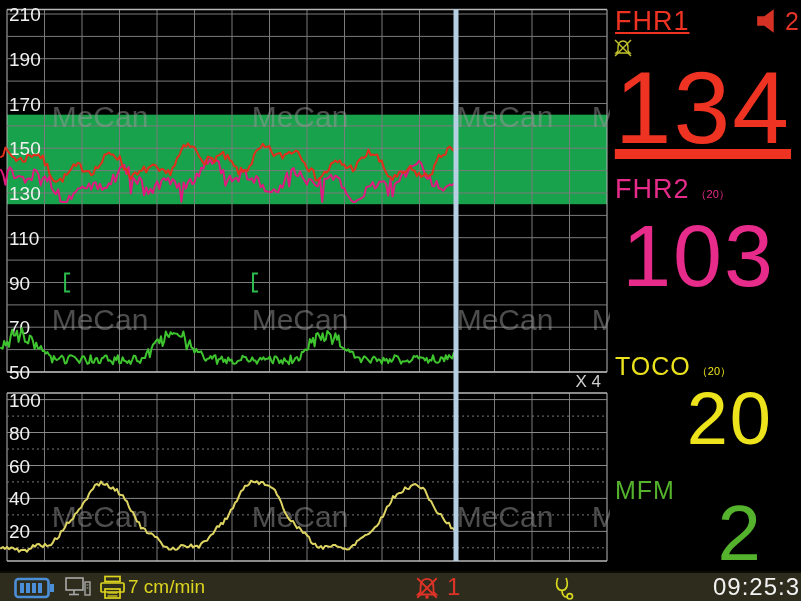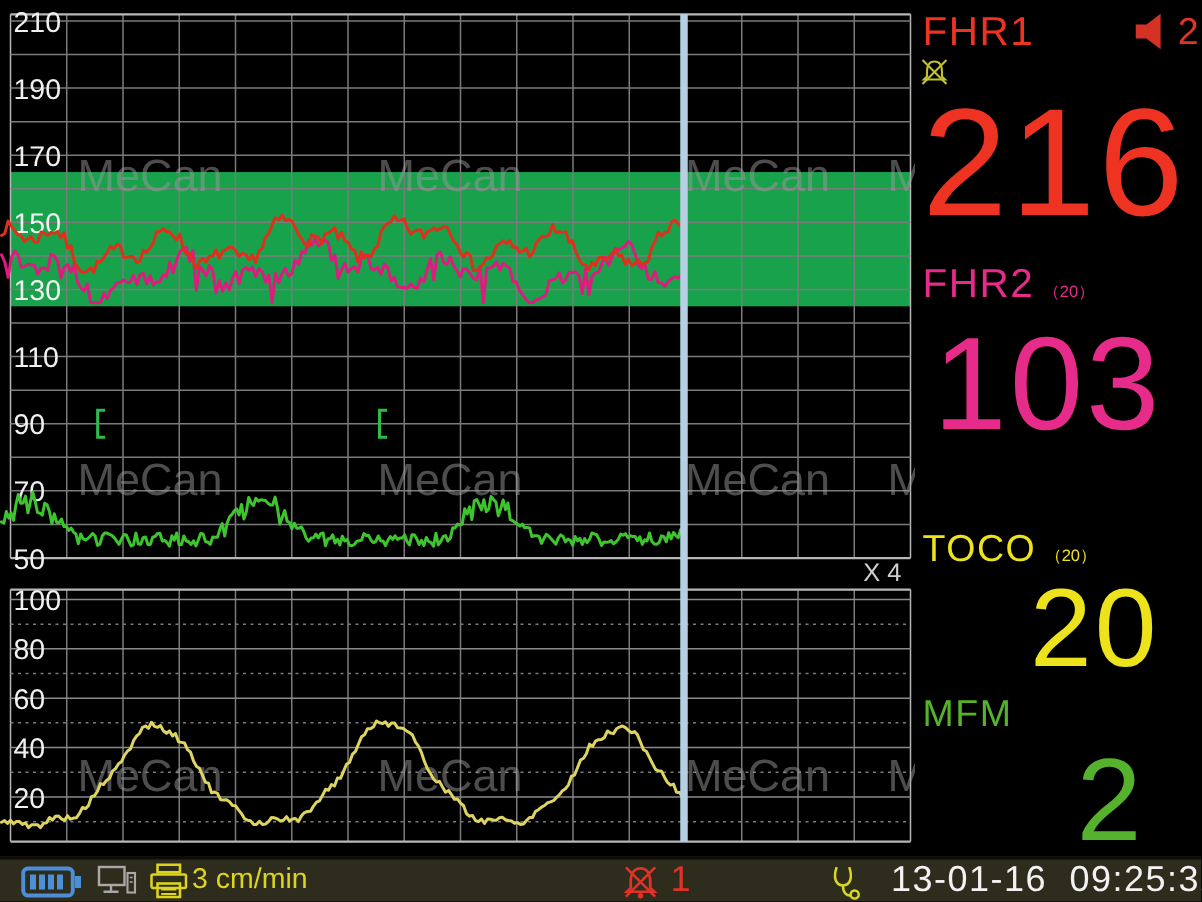--- a/index.html
+++ b/index.html
@@ -10,21 +10,21 @@
   
   .trace-area{position:absolute;left:0;top:0;width:610px;height:565px;}
   .trace-area svg{display:block;}
 
   
   .panel{position:absolute;left:610px;top:0;width:191px;height:565px;background:#000;}
   .p-row{position:absolute;left:5px;display:flex;align-items:baseline;gap:6px;white-space:nowrap;}
   .p-label{font-size:27px;font-weight:400;letter-spacing:1px;}
   .p-qual{font-size:11px;font-weight:400;}
   .bigval{position:absolute;line-height:1;font-weight:400;letter-spacing:2px;}
-  .c-red{color:#ee3322;}
+  .c-red{color:#ee3322;text-decoration:underline;}
   .c-mag{color:#e72b8a;text-align:right;}
   .c-yel{color:#ece31c;}
   .c-grn{color:#54b22c;}
   .vol-wrap{position:absolute;right:2px;top:8px;display:flex;align-items:center;gap:2px;}
   .vol-num{color:#e03428;font-size:25px;line-height:1;}
   .bell-off-small{position:absolute;left:3px;top:38px;}
 
   
   .statusbar{position:absolute;left:0;top:571px;width:801px;height:30px;
              background:#2e2d1d;border-top:2px solid #0c0c06;}
@@ -155,35 +155,35 @@
       <svg width="28" height="26" viewBox="0 0 22 22">
         <polygon points="1,7 7,7 15,1 15,21 7,15 1,15" fill="#d53225"></polygon>
       </svg>
       <span class="vol-num">2</span>
     </div>
     <svg class="bell-off-small" width="20" height="20" viewBox="0 0 20 20">
       <path d="M10,3 C6.5,3 5,6 5,10 L5,13 L3,15 L17,15 L15,13 L15,10 C15,6 13.5,3 10,3 Z" fill="none" stroke="#c2c22e" stroke-width="1.4"></path>
       <line x1="2" y1="2" x2="18" y2="18" stroke="#c2c22e" stroke-width="1.4"></line>
       <line x1="18" y1="2" x2="2" y2="18" stroke="#c2c22e" stroke-width="1.4"></line>
     </svg>
-    <div class="bigval c-red" style="top:57px;right:10px;font-size:102px;">216</div>
+    <div class="bigval c-red" style="top:57px;right:10px;font-size:102px;">134</div>
 
     <div class="p-row" style="top:174px;">
       <span class="p-label c-mag">FHR2</span>
       <span class="p-qual c-mag">（20）</span>
     </div>
     <div class="bigval c-mag" style="top:212px;right:26px;font-size:88px;">103</div>
 
     <div class="p-row" style="top:340px;">
       <span class="p-label c-yel" style="font-size:25px;margin-top:12px;">TOCO</span>
       <span class="p-qual c-yel">（20）</span>
     </div>
     <div class="bigval c-yel" style="top:382px;right:28px;font-size:74px;">20</div>
 
-    <div class="p-row" style="top:462px;">
+    <div class="p-row" style="top:476px;">
       <span class="p-label c-grn" style="font-size:25px;">MFM</span>
     </div>
     <div class="bigval c-grn" style="top:494px;right:38px;font-size:78px;">2</div>
   </div>
 
   <div class="statusbar">
 
     <svg class="sb-ic" style="left:14px;top:4px;" width="42" height="22" viewBox="0 0 42 22">
       <rect x="1.5" y="2" width="33" height="18" rx="3" fill="none" stroke="#4a8fd8" stroke-width="2.6"></rect>
       <rect x="6" y="6" width="4" height="10" fill="#4a8fd8"></rect>
@@ -203,32 +203,31 @@
     </svg>
 
     <svg class="sb-ic" style="left:99px;top:2px;" width="27" height="26" viewBox="0 0 27 26">
       <rect x="6" y="1.5" width="15" height="5" fill="none" stroke="#ddd41f" stroke-width="1.7"></rect>
       <rect x="2" y="8" width="23" height="9" rx="1" fill="none" stroke="#ddd41f" stroke-width="1.7"></rect>
       <rect x="6" y="14" width="15" height="9" fill="none" stroke="#ddd41f" stroke-width="1.7"></rect>
       <line x1="8.5" y1="18" x2="18.5" y2="18" stroke="#ddd41f" stroke-width="1.3"></line>
       <line x1="8.5" y1="21" x2="18.5" y2="21" stroke="#ddd41f" stroke-width="1.3"></line>
     </svg>
 
-    <span class="sb-item sb-speed">3 cm/min</span>
+    <span class="sb-item sb-speed">7 cm/min</span>
 
     <svg class="sb-ic" style="left:413px;top:2px;" width="28" height="26" viewBox="0 0 20 20">
       <path d="M10,3 C6.5,3 5,6 5,10 L5,13 L3,15 L17,15 L15,13 L15,10 C15,6 13.5,3 10,3 Z" fill="none" stroke="#e03328" stroke-width="1.4"></path>
       <circle cx="10" cy="17" r="1.4" fill="#e03328"></circle>
       <line x1="2.5" y1="2.5" x2="17.5" y2="17.5" stroke="#e03328" stroke-width="1.4"></line>
       <line x1="17.5" y1="2.5" x2="2.5" y2="17.5" stroke="#e03328" stroke-width="1.4"></line>
     </svg>
     <span class="sb-item sb-count">1</span>
 
     <svg class="sb-ic" style="left:551px;top:3px;" width="24" height="25" viewBox="0 0 22 24">
       <path d="M6,2 C3.5,9 5.5,13.5 10,13.8 C14.5,13.5 16.5,9 14,2" fill="none" stroke="#d8d820" stroke-width="1.6"></path>
       <path d="M10,13.8 C10,18.5 12.5,20.8 15.5,20" fill="none" stroke="#d8d820" stroke-width="1.6"></path>
       <circle cx="17.5" cy="19.5" r="2.6" fill="none" stroke="#d8d820" stroke-width="1.6"></circle>
     </svg>
 
-    <span class="sb-item sb-date">13-01-16</span>
     <span class="sb-item sb-time">09:25:32</span>
   </div>
 </div>
 
 </body></html>

